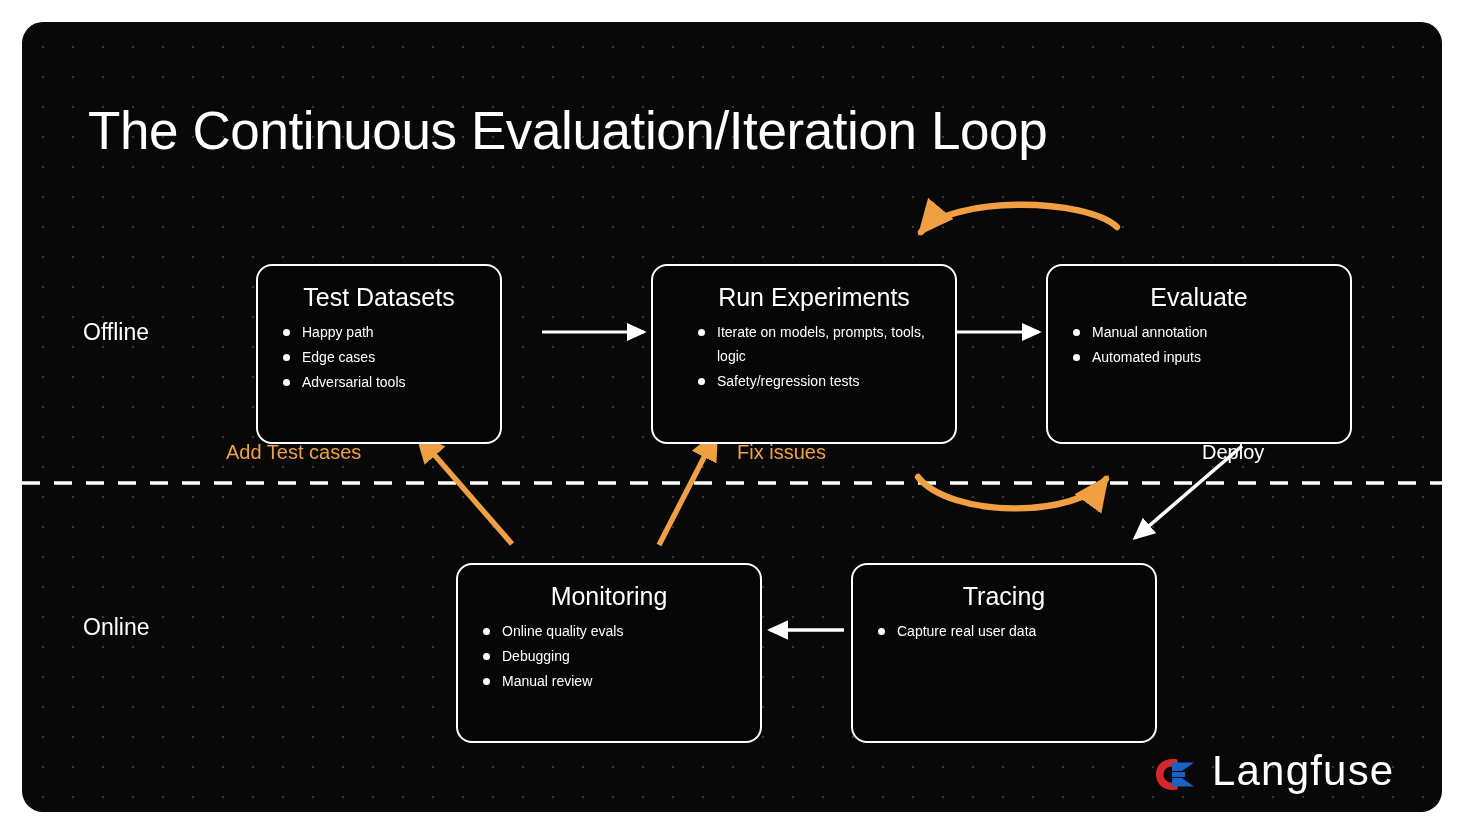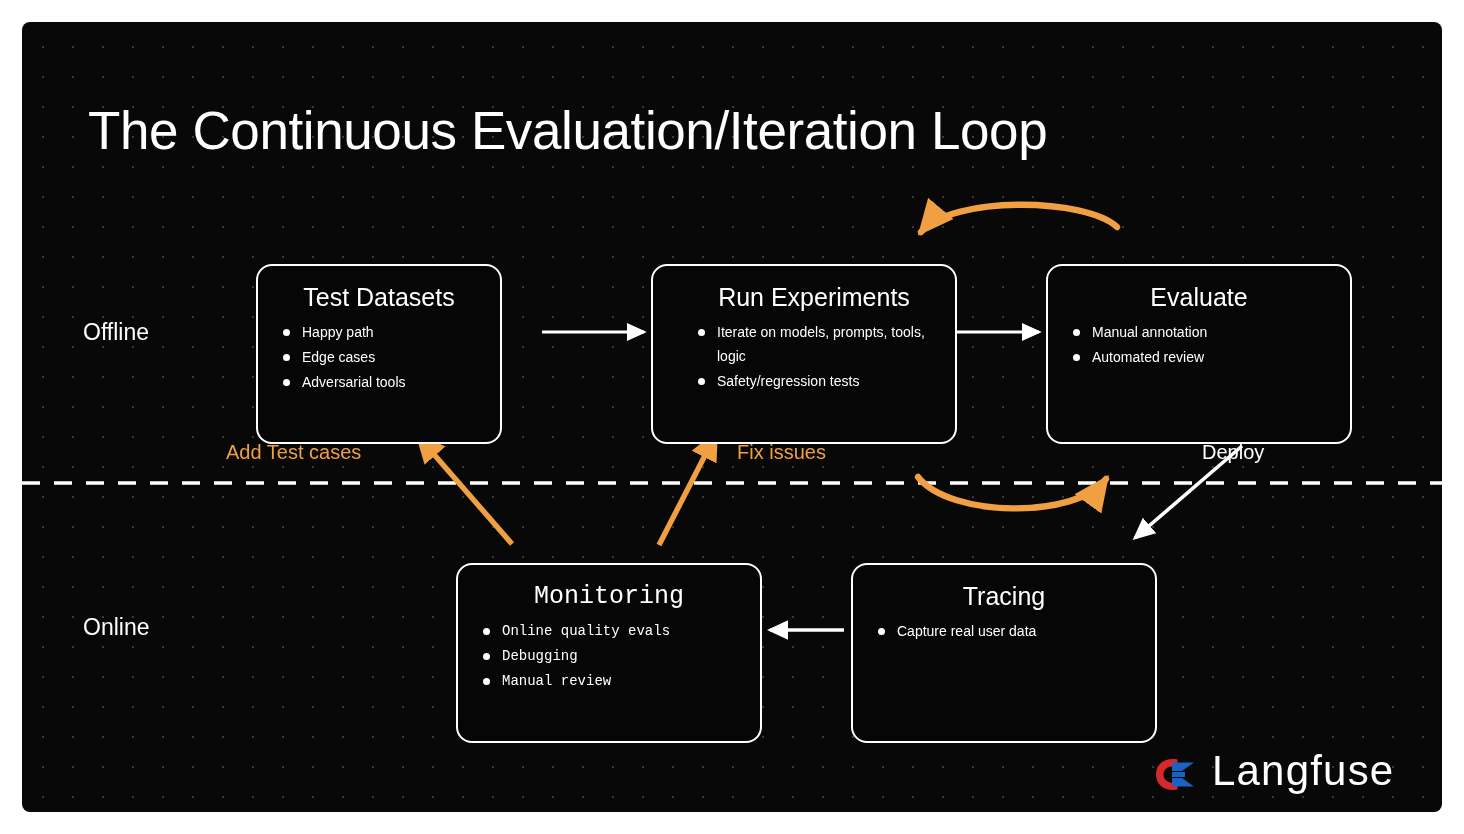--- a/index.html
+++ b/index.html
@@ -18,21 +18,21 @@
     position: absolute;
     left: 22px;
     top: 22px;
     width: 1420px;
     height: 790px;
     background-color: #080808;
     background-image:
       radial-gradient(circle, #3a3a3a 1.1px, transparent 1.2px);
     background-size: 30px 30px;
     background-position: 6px 10px;
-    border-radius: 8px;
+    border-radius: 21px;
     overflow: hidden;
   }
 
   
   #wires {
     position: absolute;
     left: 0; top: 0;
     width: 1420px; height: 790px;
     pointer-events: none;
   }
@@ -97,21 +97,21 @@
     top: 9px;
     width: 7px;
     height: 7px;
     border-radius: 50%;
     background: #ffffff;
   }
 
   #node-test-datasets { left: 234px; top: 242px; width: 246px; height: 180px; }
   #node-run-experiments { left: 629px; top: 242px; width: 306px; height: 180px; padding-left: 20px; }
   #node-evaluate { left: 1024px; top: 242px; width: 306px; height: 180px; }
-  #node-monitoring { left: 434px; top: 541px; width: 306px; height: 180px; font-family: Liberation Mono, monospace; }
+  #node-monitoring { left: 434px; top: 541px; width: 306px; height: 180px; }
   #node-tracing { left: 829px; top: 541px; width: 306px; height: 180px; }
 
   
   .edge-label {
     position: absolute;
     font-size: 20px;
     white-space: nowrap;
   }
   .edge-label.orange { color: #f0a043; }
   .edge-label.white  { color: #ffffff; }
@@ -190,21 +190,21 @@
     <ul class="node-list">
       <li>Iterate on models, prompts, tools, logic</li>
       <li>Safety/regression tests</li>
     </ul>
   </div>
 
   <div class="node" id="node-evaluate">
     <div class="node-title">Evaluate</div>
     <ul class="node-list">
       <li>Manual annotation</li>
-      <li>Automated review</li>
+      <li>Automated inputs</li>
     </ul>
   </div>
 
   <div class="node" id="node-monitoring">
     <div class="node-title">Monitoring</div>
     <ul class="node-list">
       <li>Online quality evals</li>
       <li>Debugging</li>
       <li>Manual review</li>
     </ul>

